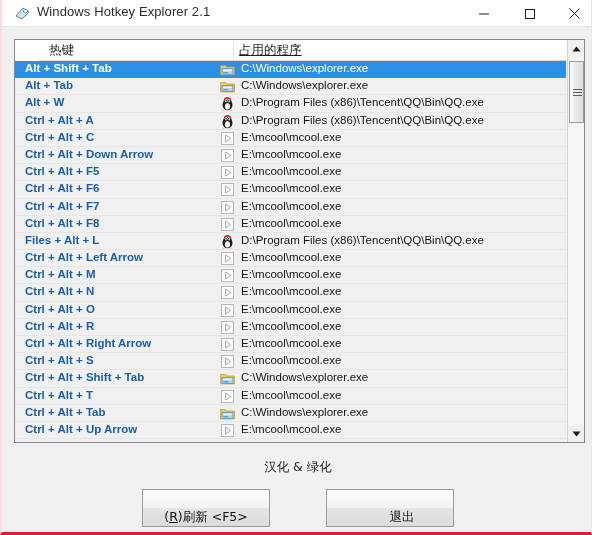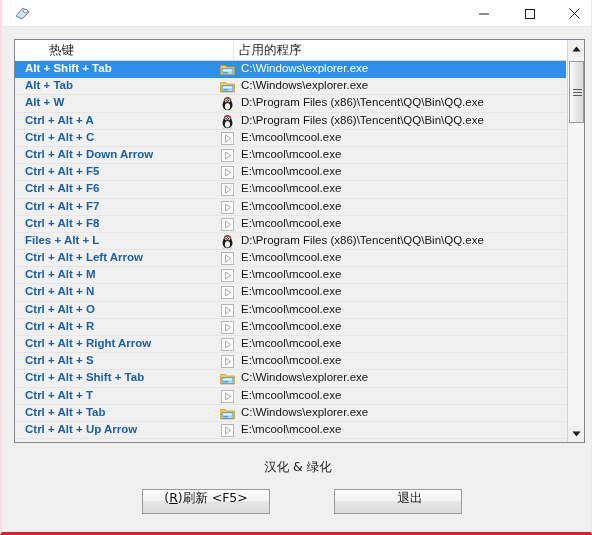--- a/index.html
+++ b/index.html
@@ -87,21 +87,21 @@
     border-bottom: 1px solid #d5d5d5;
     margin-left: 24px;
   }
   .hdr-cell {
     position: absolute; top: 2px;
     font-size: 12.5px; color: #1d1d1d;
     font-family: "DejaVu Sans", sans-serif;
     white-space: nowrap;
   }
   #hdr-hotkey  { left: 10px; }
-  #hdr-program { left: 200px; }
+  #hdr-program { left: 200px; text-decoration: underline; }
   #hdr-sep {
     position: absolute; left: 194px; top: 1px;
     width: 1px; height: 19px; background: #e4e4e4;
   }
 
   #rows {
     position: absolute; left: 0; top: 21px;
     width: 100%; height: 382px;
     background: #f0f0f0;
     overflow: hidden;
@@ -167,44 +167,45 @@
 
   
   #footer-note {
     position: absolute; left: 0; top: 459px;
     width: 592px; text-align: center;
     font-size: 12.5px; color: #1f1f1f;
     font-family: "DejaVu Sans", sans-serif;
   }
   .dlg-btn {
     position: absolute; top: 489px;
-    height: 25px;
+    height: 38px;
     background: linear-gradient(to bottom,#fdfdfd 0%,#f3f3f3 48%,#e4e4e4 52%,#dcdcdc 100%);
     border: 1px solid #9b9b9b;
     font-size: 12.5px; color: #101010;
     font-family: "DejaVu Sans", sans-serif;
-    display: flex; align-items: flex-start; justify-content: center;
+    display: flex; align-items: flex-end; justify-content: center;
     cursor: default;
   }
   #btn-refresh { left: 140px; width: 128px; }
-  #btn-exit    { left: 332px; width: 128px; padding-left: 24px; }
+  #btn-exit    { left: 324px; width: 128px; padding-left: 24px; }
   .ul { text-decoration: underline; }
 </style>
 </head>
 <body>
 
 <div id="window">
 
   <div id="titlebar">
     <span id="app-icon">
       <svg width="17" height="15" viewBox="0 0 17 15">
         <path d="M2 10 L9 2 L15 6 L8 13 Z" fill="#cfe4f2" stroke="#6a7b87" stroke-width="1"></path>
         <ellipse cx="11.5" cy="5" rx="2.2" ry="1.6" fill="#ffffff" stroke="#6a7b87" stroke-width="0.8"></ellipse>
       </svg>
     </span>
+    <span id="title-text">Windows Hotkey Explorer 2.1</span>
 
     <div class="wbtn" id="btn-min">
       <svg width="12" height="12" viewBox="0 0 12 12">
         <line x1="1" y1="6" x2="11" y2="6" stroke="#1b1b1b" stroke-width="1"></line>
       </svg>
     </div>
     <div class="wbtn" id="btn-max">
       <svg width="12" height="12" viewBox="0 0 12 12">
         <rect x="1.5" y="1.5" width="9" height="9" fill="none" stroke="#1b1b1b" stroke-width="1"></rect>
       </svg>

